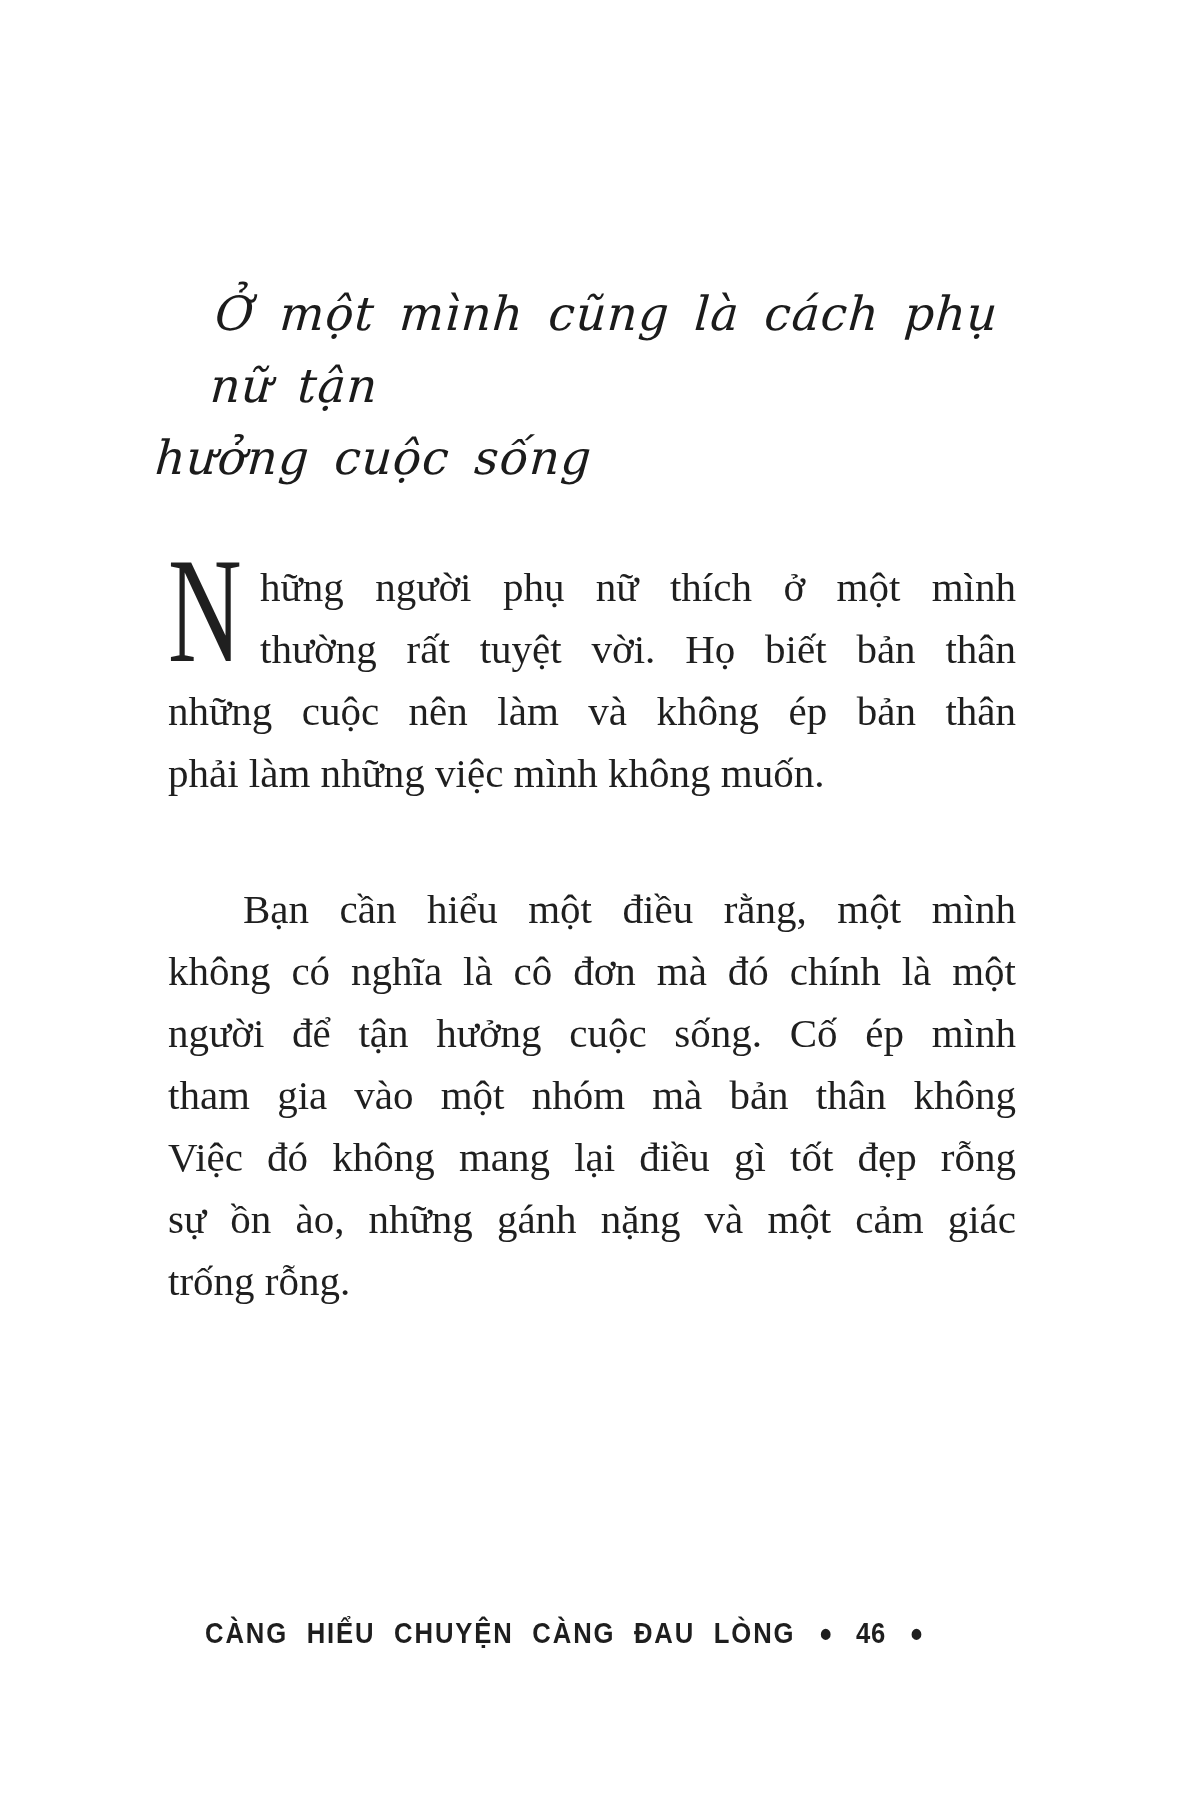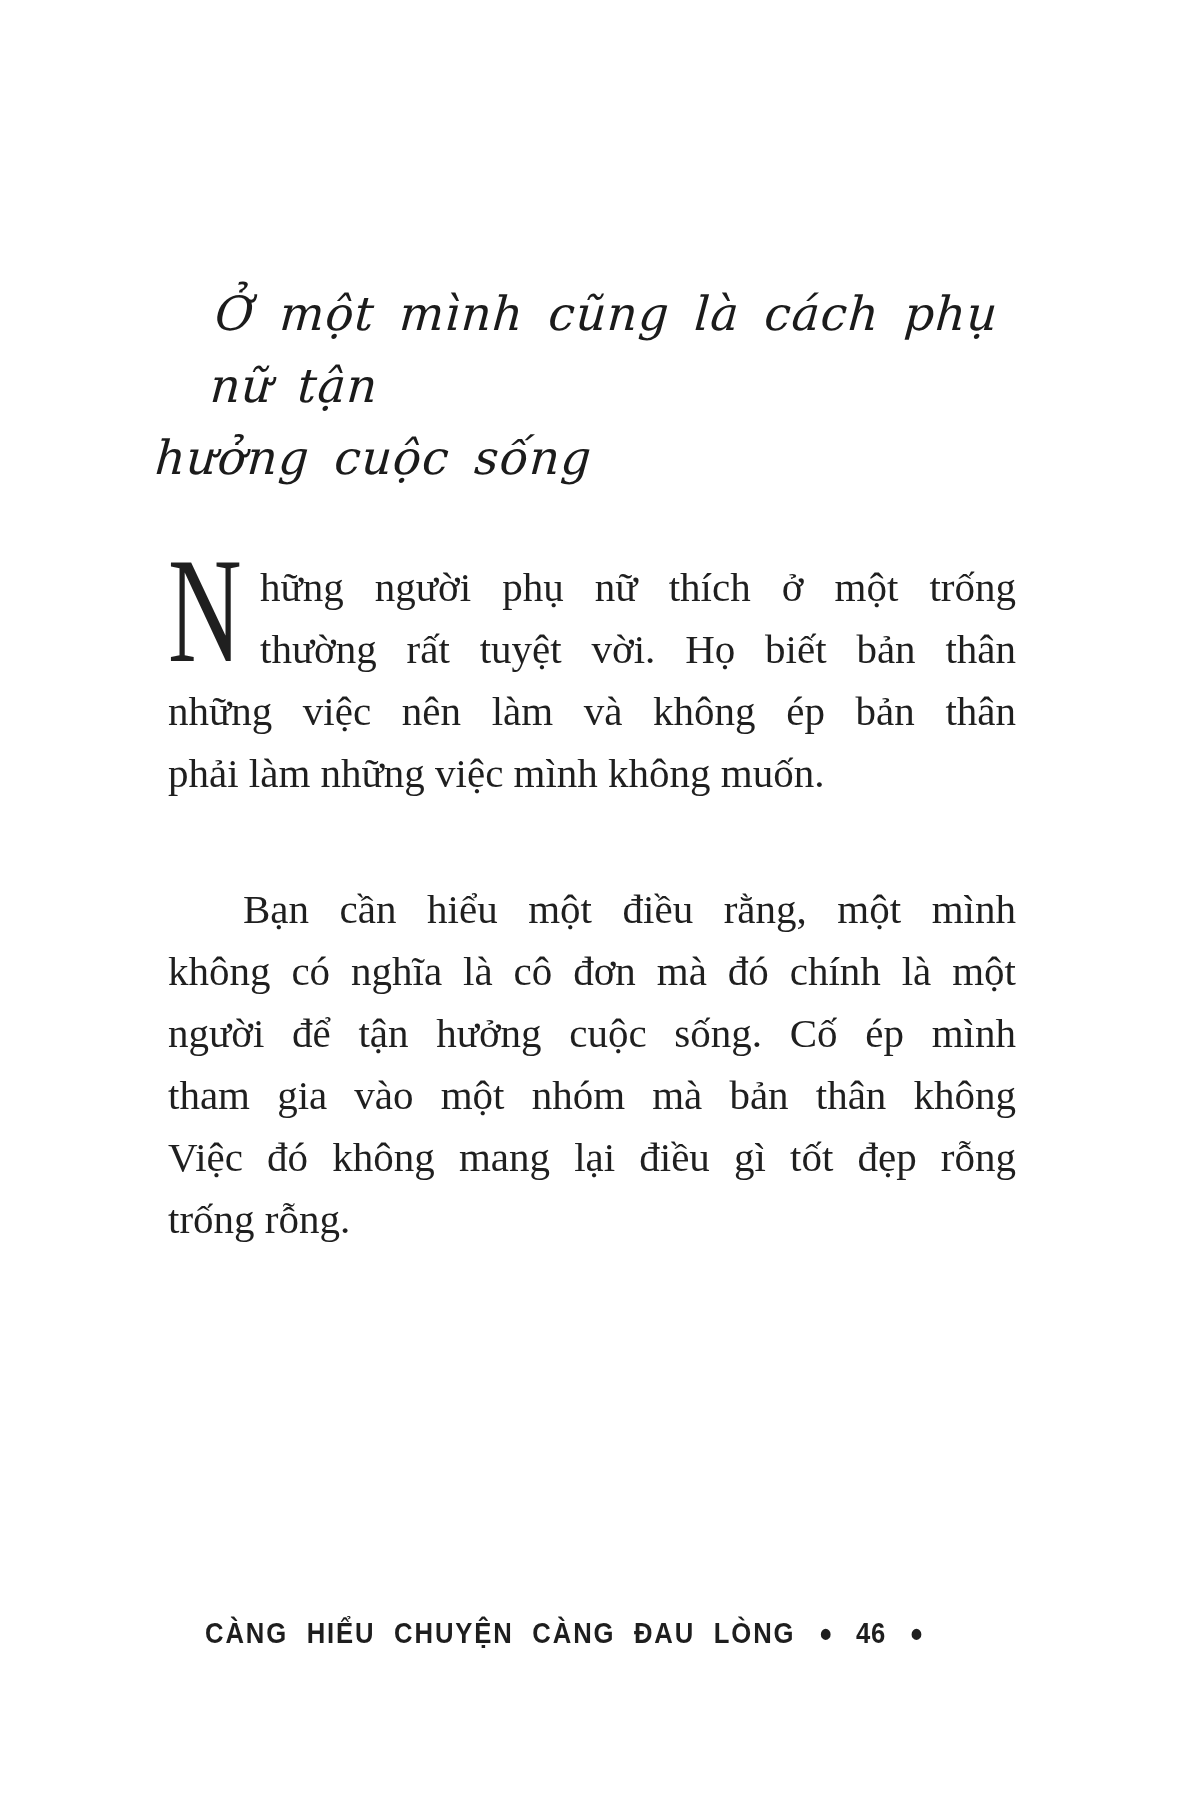--- a/index.html
+++ b/index.html
@@ -94,32 +94,33 @@
 
 <div class="page">
 
   <div class="heading">
     <div class="h-line1">Ở một mình cũng là cách phụ nữ tận</div>
     <div class="h-line2">hưởng cuộc sống</div>
   </div>
 
   <div class="para para-1">
     <span class="drop-cap">N</span>
-    <div class="line dropcap-offset">hững người phụ nữ thích ở một trống</div>
+    <div class="line dropcap-offset">hững người phụ nữ thích ở một mình</div>
     <div class="line dropcap-offset">thường rất tuyệt vời. Họ biết bản thân</div>
-    <div class="line">những việc nên làm và không ép bản thân</div>
+    <div class="line">những cuộc nên làm và không ép bản thân</div>
     <div class="line align-left">phải làm những việc mình không muốn.</div>
   </div>
 
   <div class="para para-2">
     <div class="line first-indent">Bạn cần hiểu một điều rằng, một mình</div>
     <div class="line">không có nghĩa là cô đơn mà đó chính là một</div>
     <div class="line">người để tận hưởng cuộc sống. Cố ép mình</div>
     <div class="line">tham gia vào một nhóm mà bản thân không</div>
     <div class="line">Việc đó không mang lại điều gì tốt đẹp rỗng</div>
+    <div class="line">sự ồn ào, những gánh nặng và một cảm giác</div>
     <div class="line align-left">trống rỗng.</div>
   </div>
 
   <div class="footer">
     <span class="book-title">CÀNG HIỂU CHUYỆN CÀNG ĐAU LÒNG</span>
     <span class="bullet">•</span>
     <span class="page-num">46</span>
     <span class="bullet">•</span>
   </div>
 

